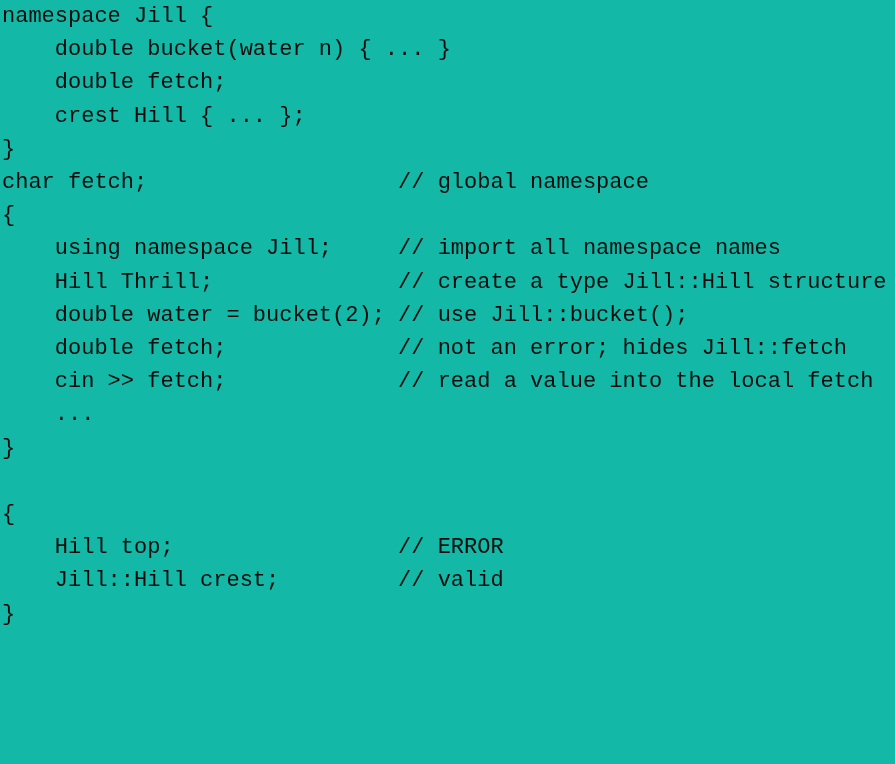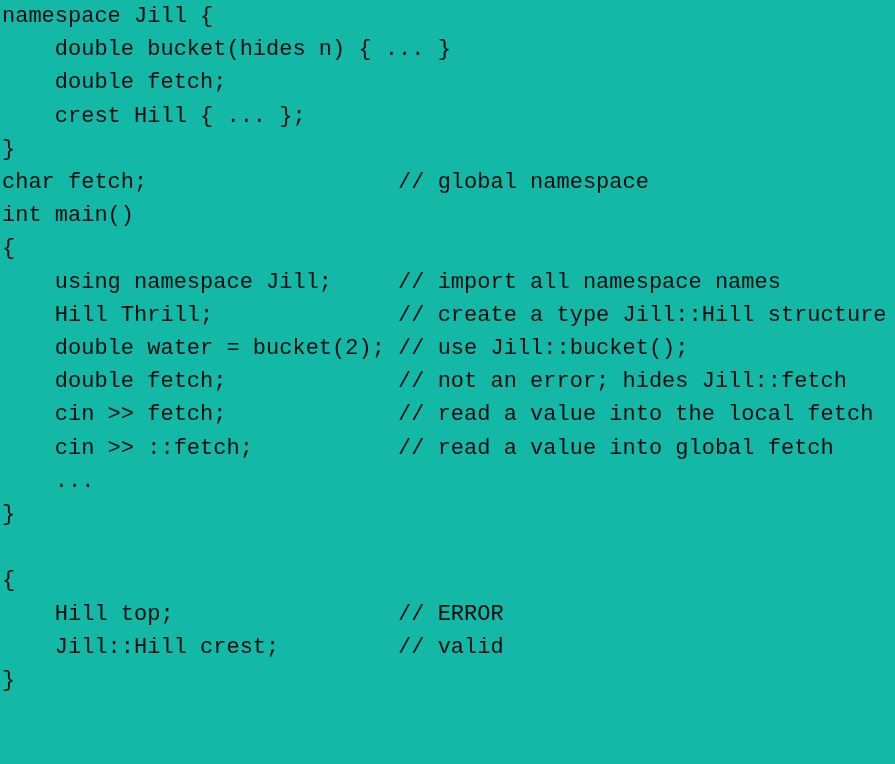--- a/index.html
+++ b/index.html
@@ -23,33 +23,31 @@
     white-space: pre;
     min-height: 33.2px;
   }
 </style>
 </head>
 <body>
 
 <div class="page">
   <div>
     <div class="code-line">namespace Jill {</div>
-    <div class="code-line">    double bucket(hides n) { ... }</div>
+    <div class="code-line">    double bucket(water n) { ... }</div>
     <div class="code-line">    double fetch;</div>
     <div class="code-line">    crest Hill { ... };</div>
     <div class="code-line">}</div>
     <div class="code-line">char fetch;                   // global namespace</div>
-    <div class="code-line">int main()</div>
     <div class="code-line">{</div>
     <div class="code-line">    using namespace Jill;     // import all namespace names</div>
     <div class="code-line">    Hill Thrill;              // create a type Jill::Hill structure</div>
     <div class="code-line">    double water = bucket(2); // use Jill::bucket();</div>
     <div class="code-line">    double fetch;             // not an error; hides Jill::fetch</div>
     <div class="code-line">    cin &gt;&gt; fetch;             // read a value into the local fetch</div>
-    <div class="code-line">    cin &gt;&gt; ::fetch;           // read a value into global fetch</div>
     <div class="code-line">    ...</div>
     <div class="code-line">}</div>
     <div class="code-line"></div>
     <div class="code-line">{</div>
     <div class="code-line">    Hill top;                 // ERROR</div>
     <div class="code-line">    Jill::Hill crest;         // valid</div>
     <div class="code-line">}</div>
   </div>
 </div>
 

